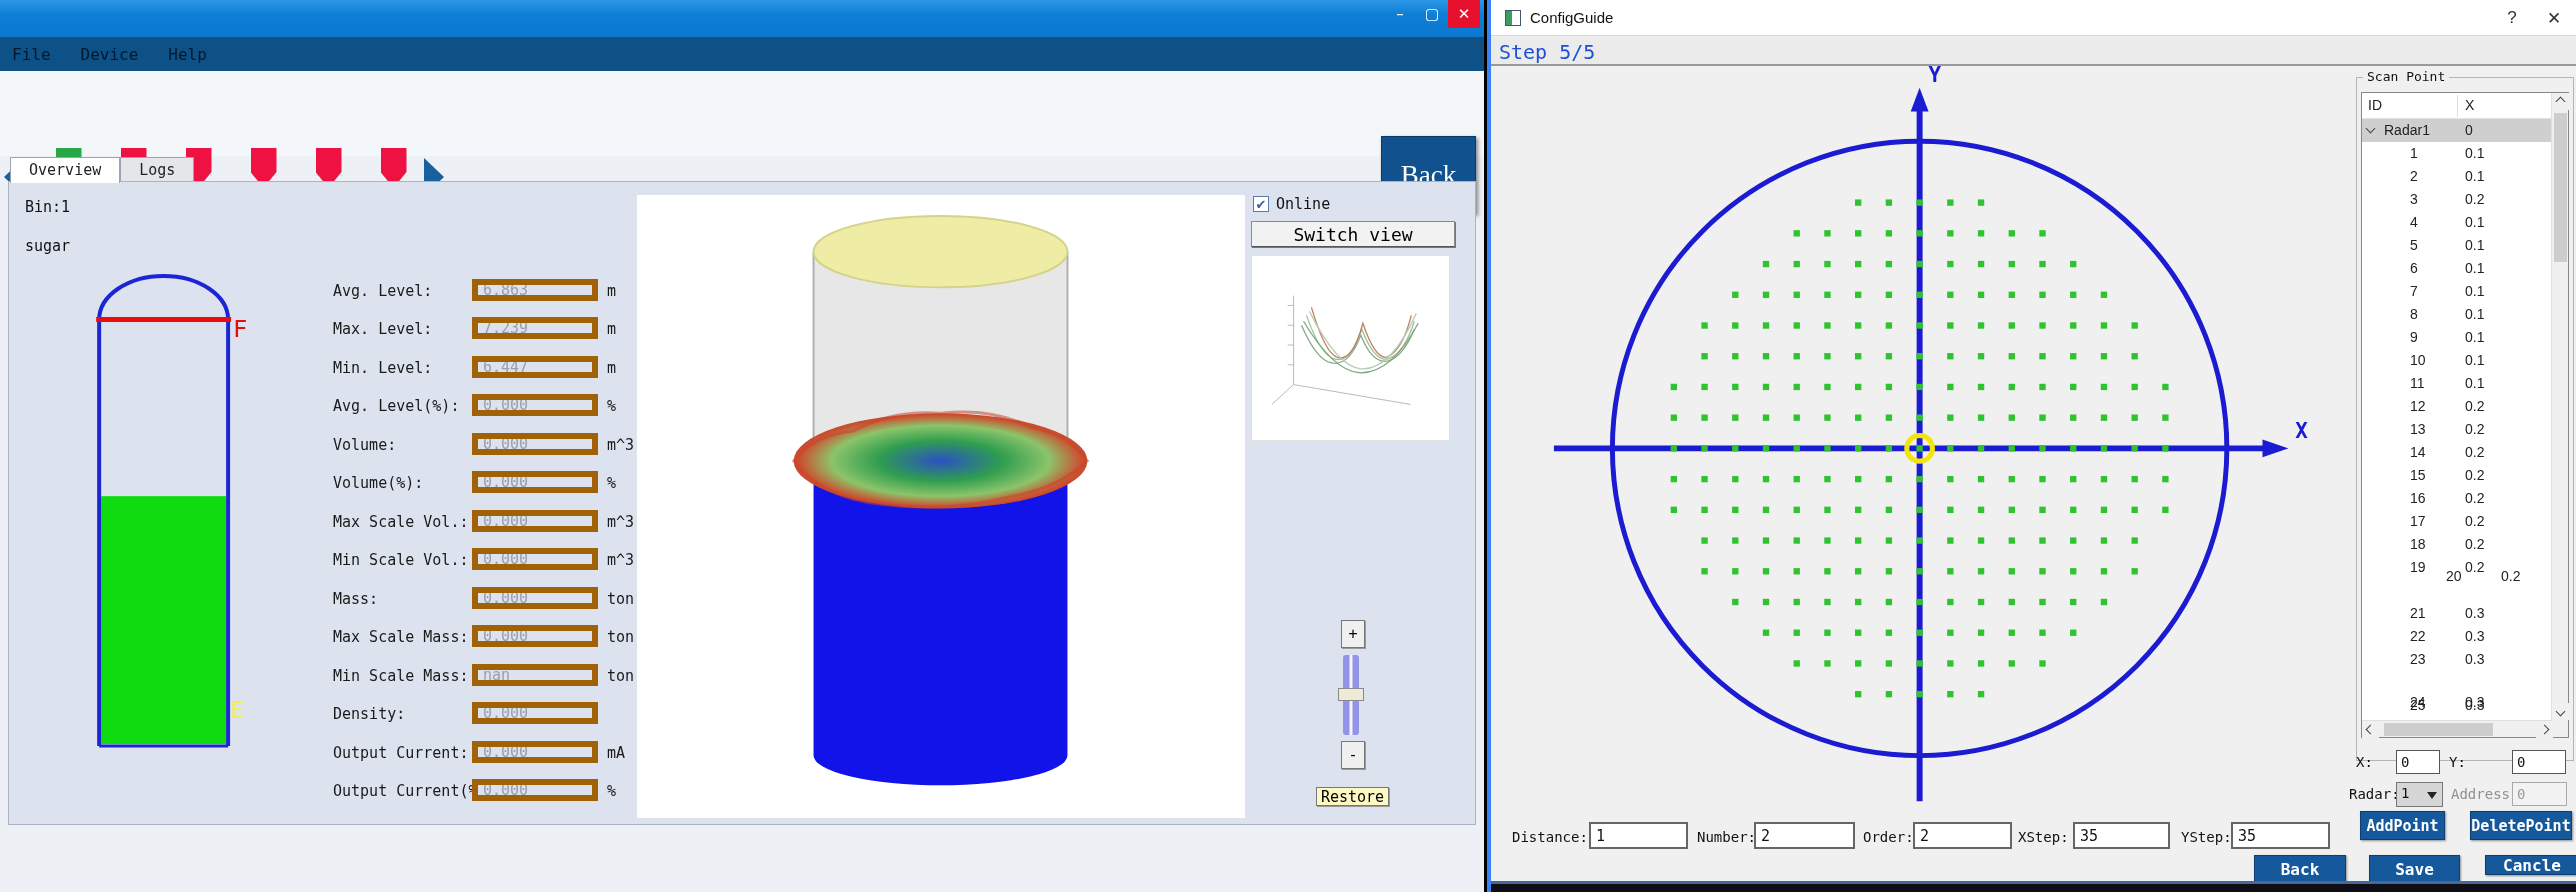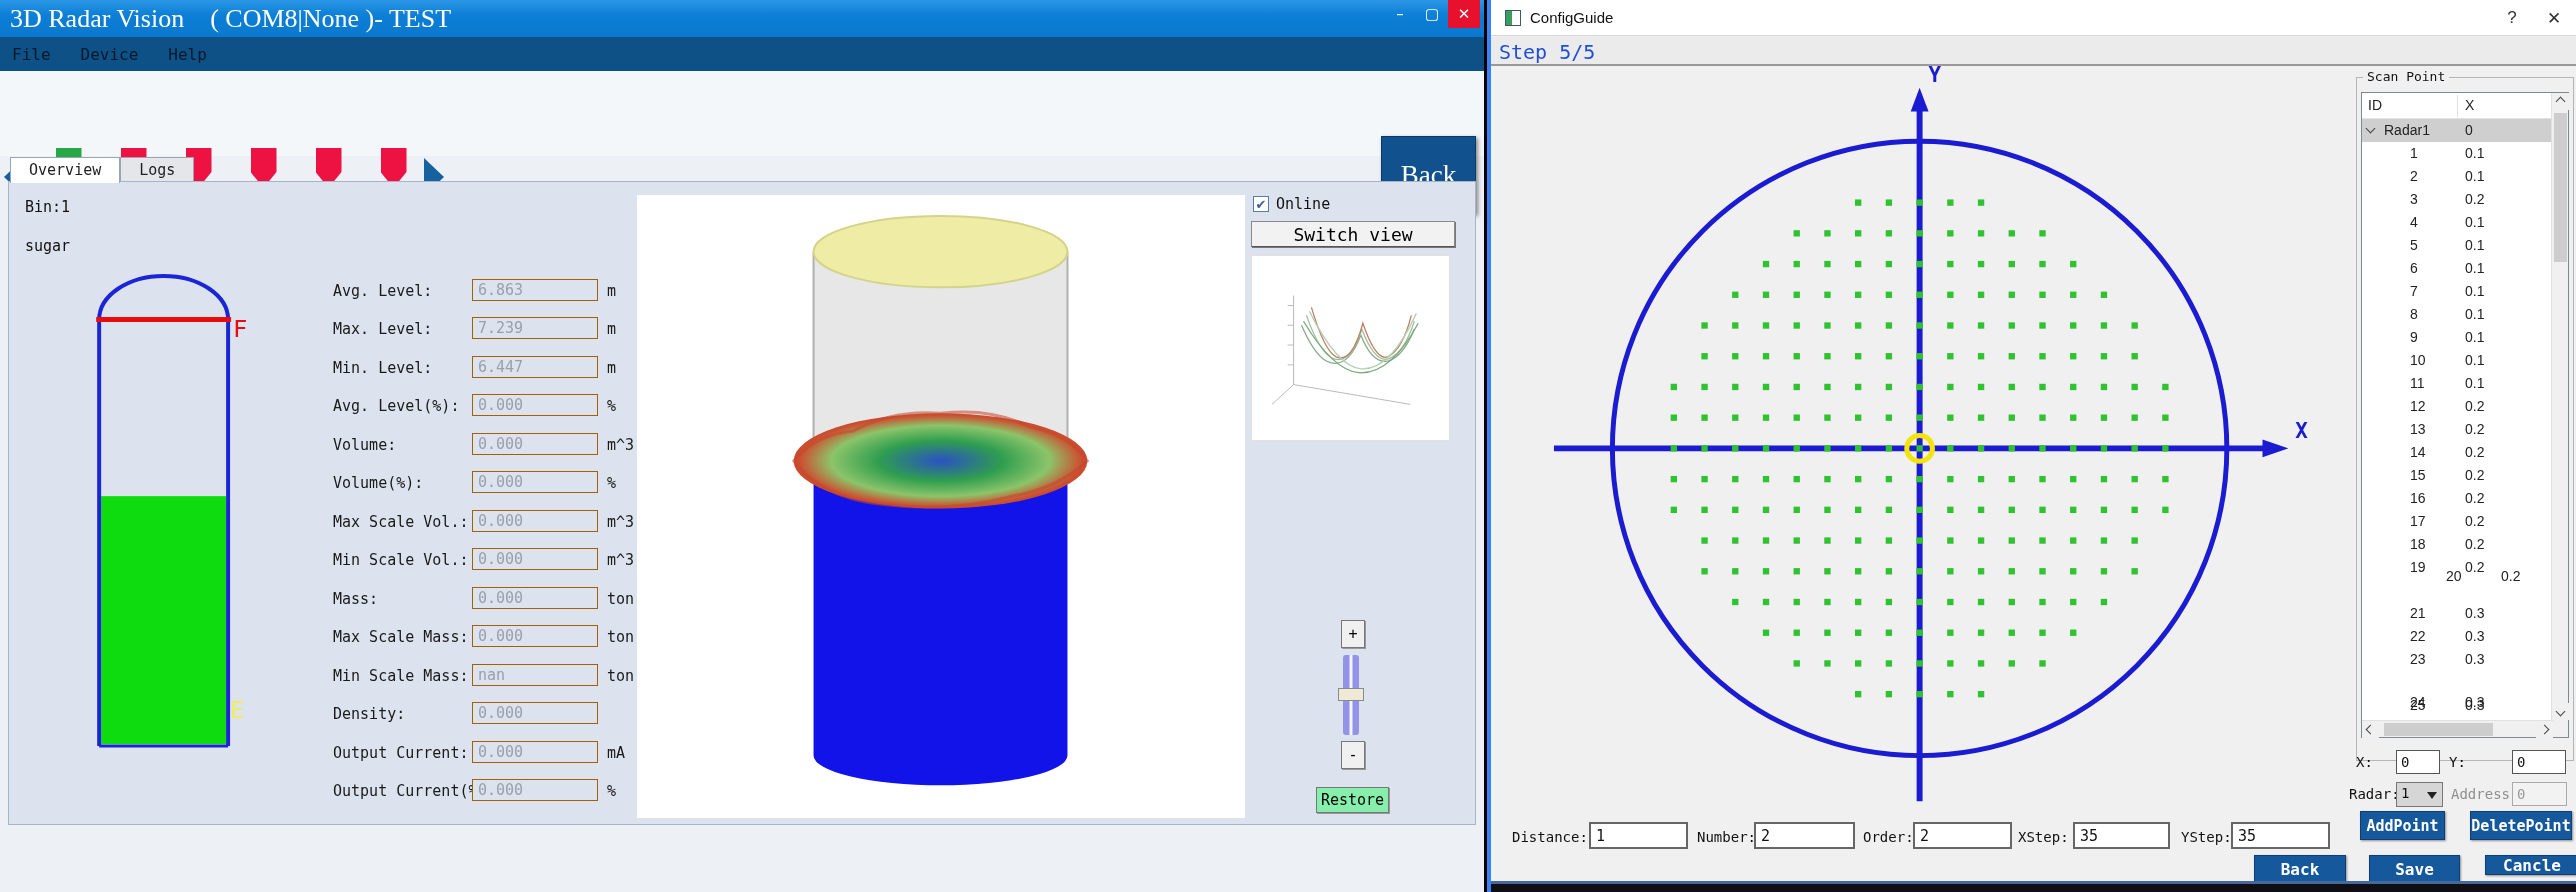--- a/index.html
+++ b/index.html
@@ -34,39 +34,39 @@
     background:#e4e6ea; color:#222; cursor:pointer; }
   .tab.active { background:#fff; position:relative; z-index:2; }
   .lw-panel { position:absolute; left:8px; top:181px; width:1468px; height:644px; background:#dce3ee; border:1px solid #a8b4c6; }
   .panel-text { position:absolute; font-size:15px; color:#111; }
 
   
   #fields { position:absolute; left:333px; top:272px; width:297px; }
   .frow { position:absolute; left:0; width:297px; height:24px; }
   .flabel { position:absolute; left:0; top:3px; font-size:15px; color:#1a1a1a; white-space:nowrap; }
   .fbox { position:absolute; left:139px; top:0; width:126px; height:22px; background:#dde3ee;
-    border:1px solid #a16207; color:#98a0ac; font-size:15px; font-family:"DejaVu Sans Mono", monospace; padding:1px 5px; }
+    border:6px solid #a16207; color:#98a0ac; font-size:15px; font-family:"DejaVu Sans Mono", monospace; padding:1px 5px;text-decoration:underline; }
   .funit { position:absolute; left:274px; top:3px; font-size:15px; color:#1a1a1a; white-space:nowrap; }
 
   
   .view3d { position:absolute; left:637px; top:195px; width:608px; height:623px; background:#fff; }
 
   
   .chkbox { position:absolute; left:1253px; top:196px; width:16px; height:16px; background:#fff; border:1px solid #5a7aa8;
     display:flex; align-items:center; justify-content:center; color:#3d5a9e; font-size:13px; cursor:pointer; font-family:"DejaVu Sans", sans-serif;}
   .chklabel { position:absolute; left:1276px; top:195px; font-size:15px; color:#111; }
   .switch-btn { position:absolute; left:1251px; top:221px; width:204px; height:26px; background:#f2f2f2;
     border:1px solid #8a8a8a; border-bottom-color:#555; font-size:18px; display:flex; align-items:center; justify-content:center; cursor:pointer; box-shadow:1px 1px 0 #777;}
   .thumb-panel { position:absolute; left:1251px; top:255px; width:199px; height:186px; background:#fff; border:1px solid #e0e0e0; }
   .zoom-btn { position:absolute; width:24px; height:28px; background:#f0f0f0; border:1px solid #777; box-shadow:1px 1px 0 #999;
     font-size:15px; display:flex; align-items:center; justify-content:center; cursor:pointer; }
   .slider-track { position:absolute; left:1343px; top:655px; width:16px; height:80px; background:#9393e8; border-radius:3px; }
   .slider-line { position:absolute; left:50%; top:0; width:3px; height:100%; background:#f4f4ff; transform:translateX(-50%); }
   .slider-handle { position:absolute; left:1338px; top:688px; width:26px; height:13px; background:#efe9d8; border:1px solid #8a8a8a; cursor:grab; }
-  .restore-btn { position:absolute; left:1316px; top:787px; width:73px; height:26px; background:#86efac; border:1px solid #777;
+  .restore-btn { position:absolute; left:1316px; top:787px; width:73px; height:19px; background:#fef9c3; border:1px solid #777;
     box-shadow:1px 1px 0 #999; font-size:15px; display:flex; align-items:center; justify-content:center; cursor:pointer; }
 
   
   #rw { position:absolute; left:1487px; top:0; width:1089px; height:892px; background:#f0f0f0; border-left:4px solid #3b82f6;padding-left:44px; }
   .rw-titlebar { position:absolute; left:0; top:0; width:100%; height:36px; background:#fff; border-bottom:1px solid #d5d5d5;
     display:flex; align-items:center; font-family:"Liberation Sans", sans-serif; }
   .rw-icon { width:16px; height:16px; margin-left:14px; border:1px solid #44566a; background:linear-gradient(90deg,#3a9e5f 0 45%,#fff 45%); }
   .rw-title { font-size:15px; color:#111; margin-left:9px; }
   .rw-tbtn { position:absolute; top:0; width:40px; height:36px; display:flex; align-items:center; justify-content:center;
     color:#333; font-size:17px; cursor:pointer; font-family:"Liberation Sans", sans-serif; }
@@ -122,21 +122,20 @@
 
   svg text { font-family:"DejaVu Sans Mono", monospace; }
 </style>
 </head>
 <body>
 
 <div id="screen">
 
   <section id="lw">
     <div class="lw-titlebar">
-      <span class="lw-title">3D Radar Vision    ( COM8|None )- TEST</span>
       <div class="winbtns">
         <span class="winbtn">–</span>
         <span class="winbtn">▢</span>
         <span class="winbtn close">✕</span>
       </div>
     </div>
     <div class="lw-menubar">
         <span class="menu-item">File</span>
         <span class="menu-item">Device</span>
         <span class="menu-item">Help</span>

